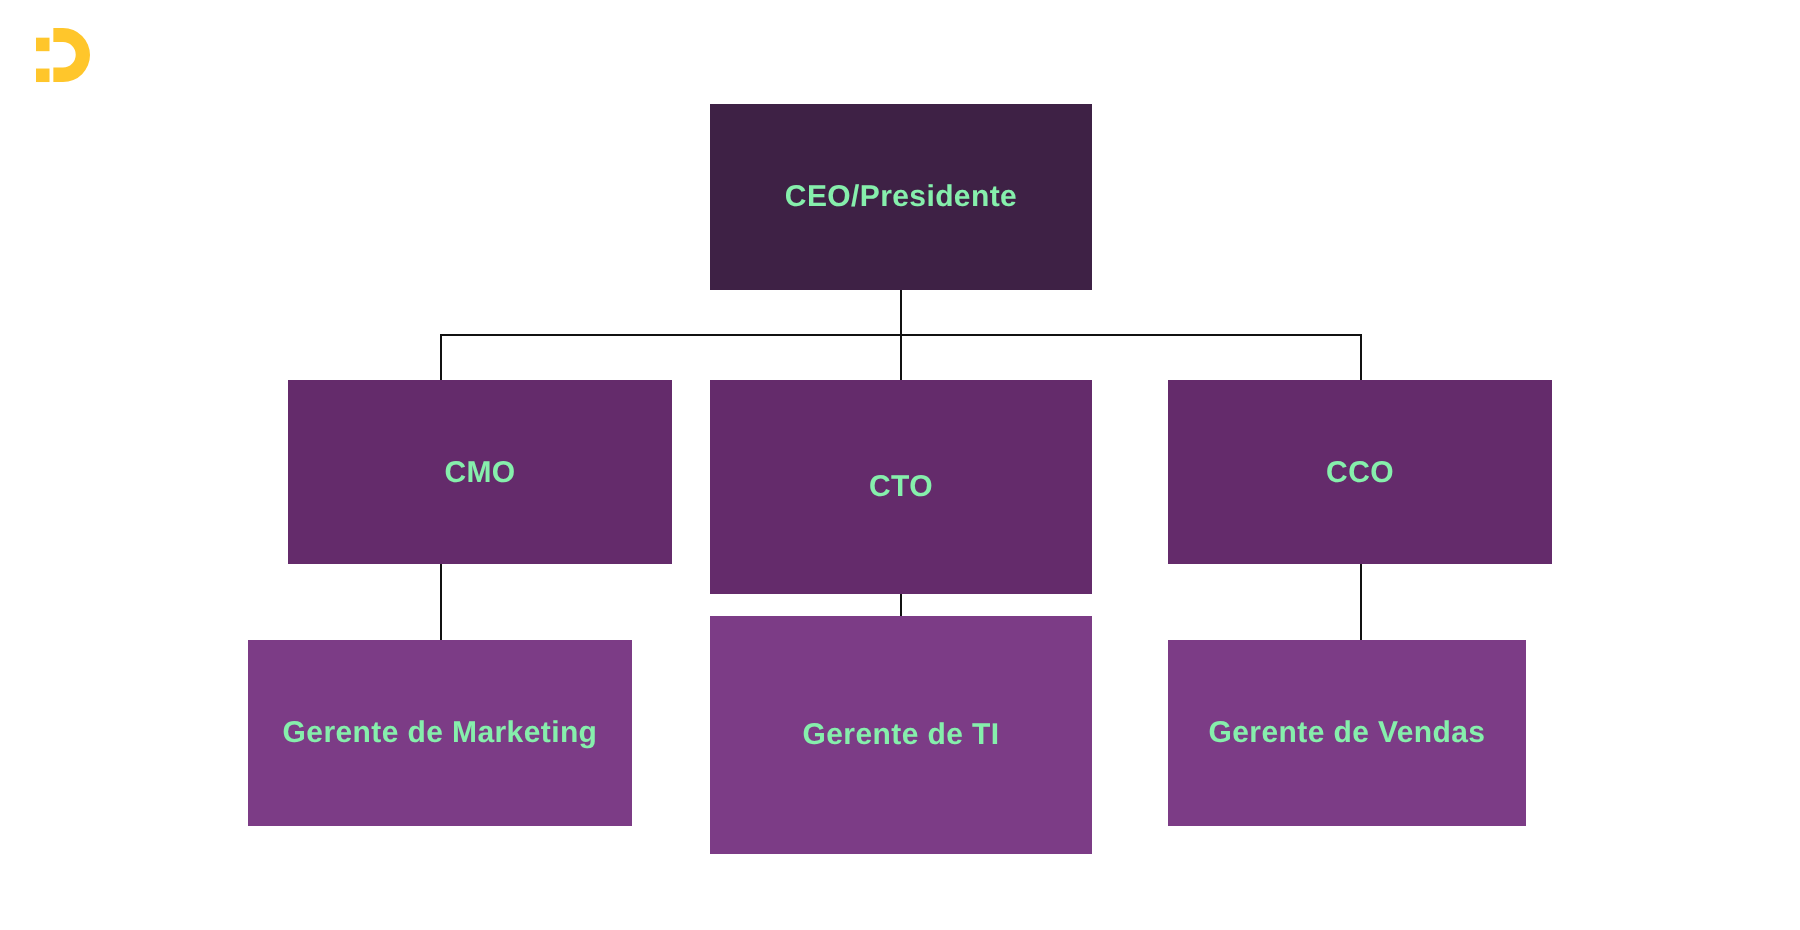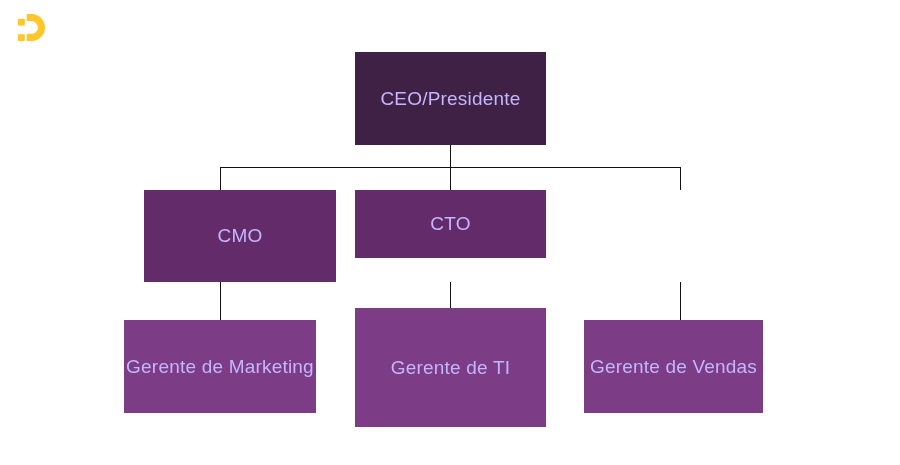--- a/index.html
+++ b/index.html
@@ -21,23 +21,23 @@
     top: 12px;
     width: 27px;
     height: 32px;
   }
   .node {
     position: absolute;
     display: flex;
     align-items: center;
     justify-content: center;
     text-align: center;
-    color: #c4b5fd;
-    font-size: 19px;
-    font-weight: 400;
+    color: #86efac;
+    font-size: 15px;
+    font-weight: 700;
     letter-spacing: 0.2px;
   }
   .l1 { background: #3E2145; }
   .l2 { background: #642B6B; }
   .l3 { background: #7C3C86; }
   .line {
     position: absolute;
     background: #111111;
   }
   .v { width: 1px; }
@@ -64,22 +64,25 @@
   <div class="line v" style="left:450px; top:282px; height:38px;"></div>
   <div class="line v" style="left:680px; top:282px; height:38px;"></div>
 
   <div class="node l1" style="left:355px; top:52px; width:191px; height:93px;">
     <span>CEO/Presidente</span>
   </div>
 
   <div class="node l2" style="left:124px; top:190px; width:192px; height:92px;margin-left:20px;">
     <span>CMO</span>
   </div>
-  <div class="node l2" style="left:355px; top:190px; width:191px; height:68px;">
+  <div class="node l2" style="left:355px; top:190px; width:191px; height:107px;">
     <span>CTO</span>
+  </div>
+  <div class="node l2" style="left:584px; top:190px; width:192px; height:92px;">
+    <span>CCO</span>
   </div>
 
   <div class="node l3" style="left:124px; top:320px; width:192px; height:93px;justify-content:center;">
     <span>Gerente de Marketing</span>
   </div>
   <div class="node l3" style="left:355px; top:308px; width:191px; height:119px;">
     <span>Gerente de TI</span>
   </div>
   <div class="node l3" style="left:584px; top:320px; width:179px; height:93px;">
     <span>Gerente de Vendas</span>

